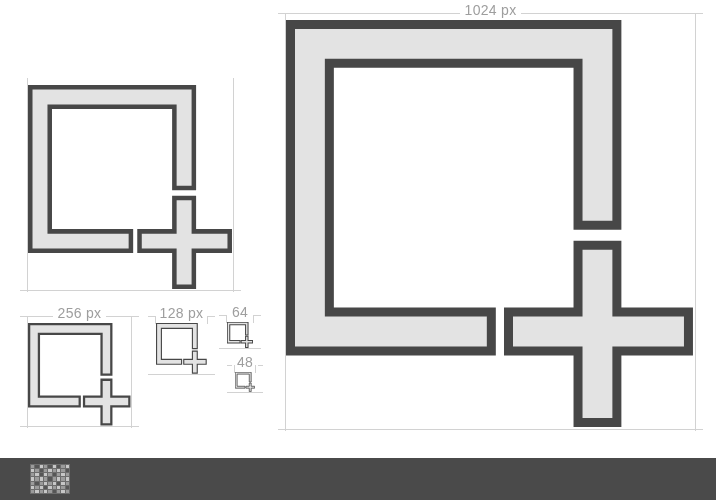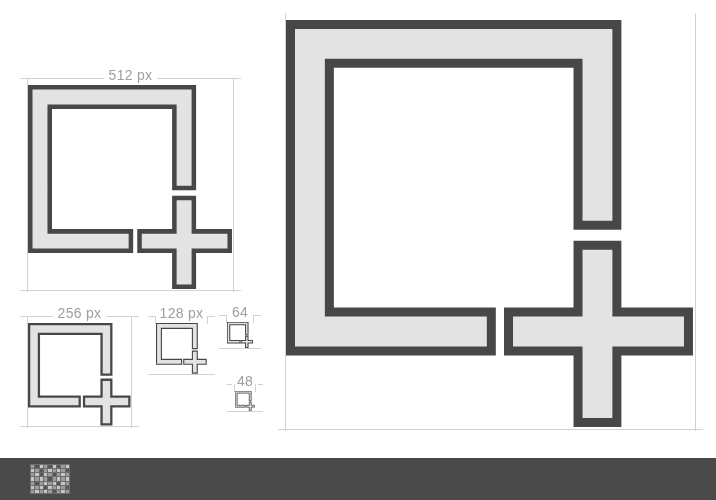--- a/index.html
+++ b/index.html
@@ -30,21 +30,21 @@
     color:var(--bar-text);font-size:20px;font-weight:400;letter-spacing:.2px;
   }
 
   
   .icon-block{position:absolute;}
   #blk-512 {left:28px; top:85px; width:205px;height:205px;}
   #blk-1024{left:286px;top:20px; width:409px;height:409px;}
   #blk-256 {left:28px; top:323px;width:103px;height:103px;}
   #blk-128 {left:156px;top:323px;width:51px; height:51px;}
   #blk-64  {left:227px;top:322px;width:26px; height:26px;text-decoration:underline;}
-  #blk-48  {left:235px;top:391px;width:20px; height:20px;}
+  #blk-48  {left:235px;top:372px;width:20px; height:20px;}
 
   
   .dim-row{
     position:absolute;left:-8px;right:-8px;top:-17px;height:14px;
     display:flex;align-items:center;justify-content:center;gap:5px;
   }
   .dim-line{flex:1 1 0;min-width:0;height:1px;background:var(--guide-line);align-self:flex-end;margin-bottom:3px;}
   .dim-text{
     font-size:14px;line-height:14px;color:var(--label-text);
     white-space:nowrap;letter-spacing:.3px;
@@ -92,34 +92,34 @@
     <defs>
       <g id="add-image-shape">
         <path d="M1.1,1.1 H80.9 V50.2 H71.4 V10.6 H10.6 V71.4 H50.2 V80.9 H1.1 Z"></path>
         <path d="M71.4,55.1 H80.9 V71.4 H98.4 V80.9 H80.9 V98.4 H71.4 V80.9 H54.4 V71.4 H71.4 Z"></path>
       </g>
     </defs>
   </svg>
 
 
   <div class="icon-block" id="blk-512">
-    <div class="dim-row">
-      <span class="dim-line"></span>
-      <span class="dim-text">512 px</span>
-      <span class="dim-line"></span>
-    </div>
     <span class="guide-v gl"></span>
     <span class="guide-v gr"></span>
     <span class="guide-b"></span>
     <svg class="icon-svg" viewBox="0 0 100 100">
       <use href="#add-image-shape"></use>
     </svg>
   </div>
 
   <div class="icon-block" id="blk-1024">
+    <div class="dim-row">
+      <span class="dim-line"></span>
+      <span class="dim-text">1024 px</span>
+      <span class="dim-line"></span>
+    </div>
     <span class="guide-v gl"></span>
     <span class="guide-v gr"></span>
     <span class="guide-b"></span>
     <svg class="icon-svg" viewBox="0 0 100 100">
       <use href="#add-image-shape"></use>
     </svg>
   </div>
 
   <div class="icon-block" id="blk-256">
     <div class="dim-row">

